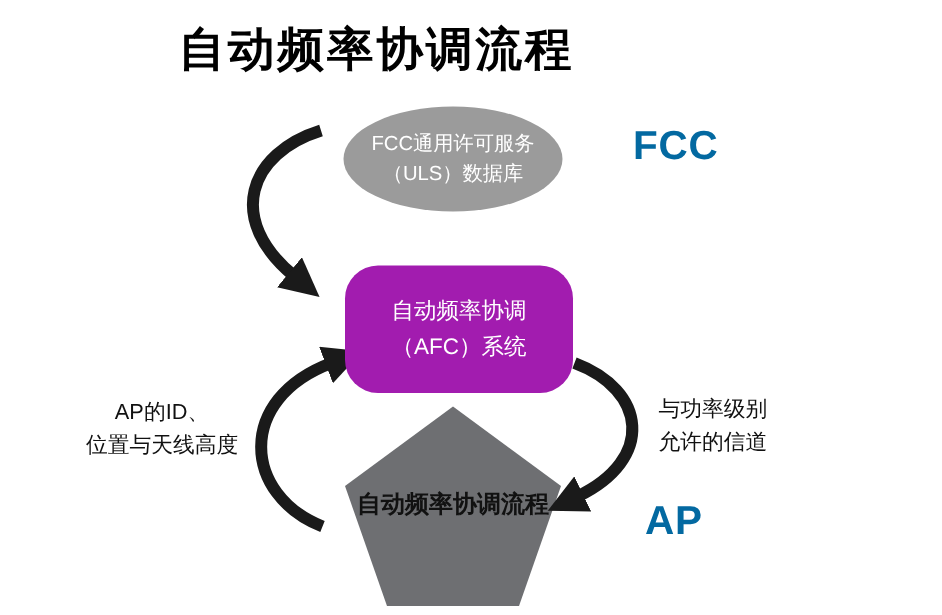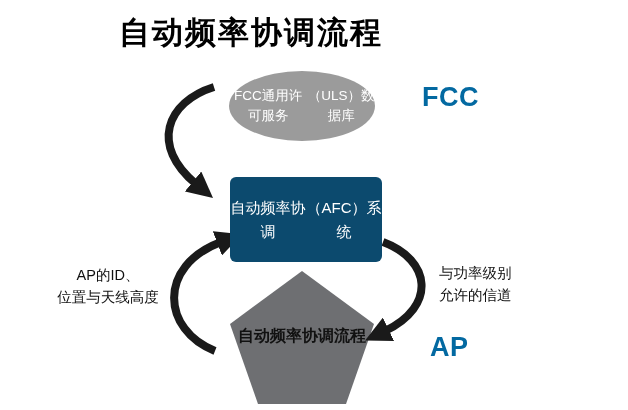--- a/index.html
+++ b/index.html
@@ -13,27 +13,27 @@
   .svg-layer{position:absolute;left:0;top:0;width:628px;height:410px;}
   .title{
     position:absolute;left:0;top:12px;width:502px;
     text-align:center;
     font-size:31px;font-weight:800;letter-spacing:2px;
     color:#000000;
   }
   .node-ellipse{
     position:absolute;left:229px;top:71px;width:146px;height:70px;
     background:#9B9B9B;border-radius:50%;
-    display:flex;justify-content:center;align-items:center;
+    display:flex;flex-direction:column;justify-content:center;align-items:center;
   }
   .node-ellipse .ln{color:#ffffff;font-size:13.5px;line-height:20px;text-align:center;}
   .node-box{
     position:absolute;left:230px;top:177px;width:152px;height:85px;
-    background:#0c4a6e;border-radius:6px;
-    display:flex;flex-direction:row;justify-content:center;align-items:center;
+    background:#a21caf;border-radius:22px;
+    display:flex;flex-direction:column;justify-content:center;align-items:center;
   }
   .node-box .ln{color:#ffffff;font-size:15px;line-height:24px;text-align:center;}
   .pentagon-label{
     position:absolute;left:212px;top:326px;width:180px;
     text-align:center;font-size:16px;font-weight:700;color:#111111;
   }
   .big-label{
     position:absolute;
     font-size:27px;font-weight:800;color:#0369a1;letter-spacing:0.5px;margin-left:26px;
   }

